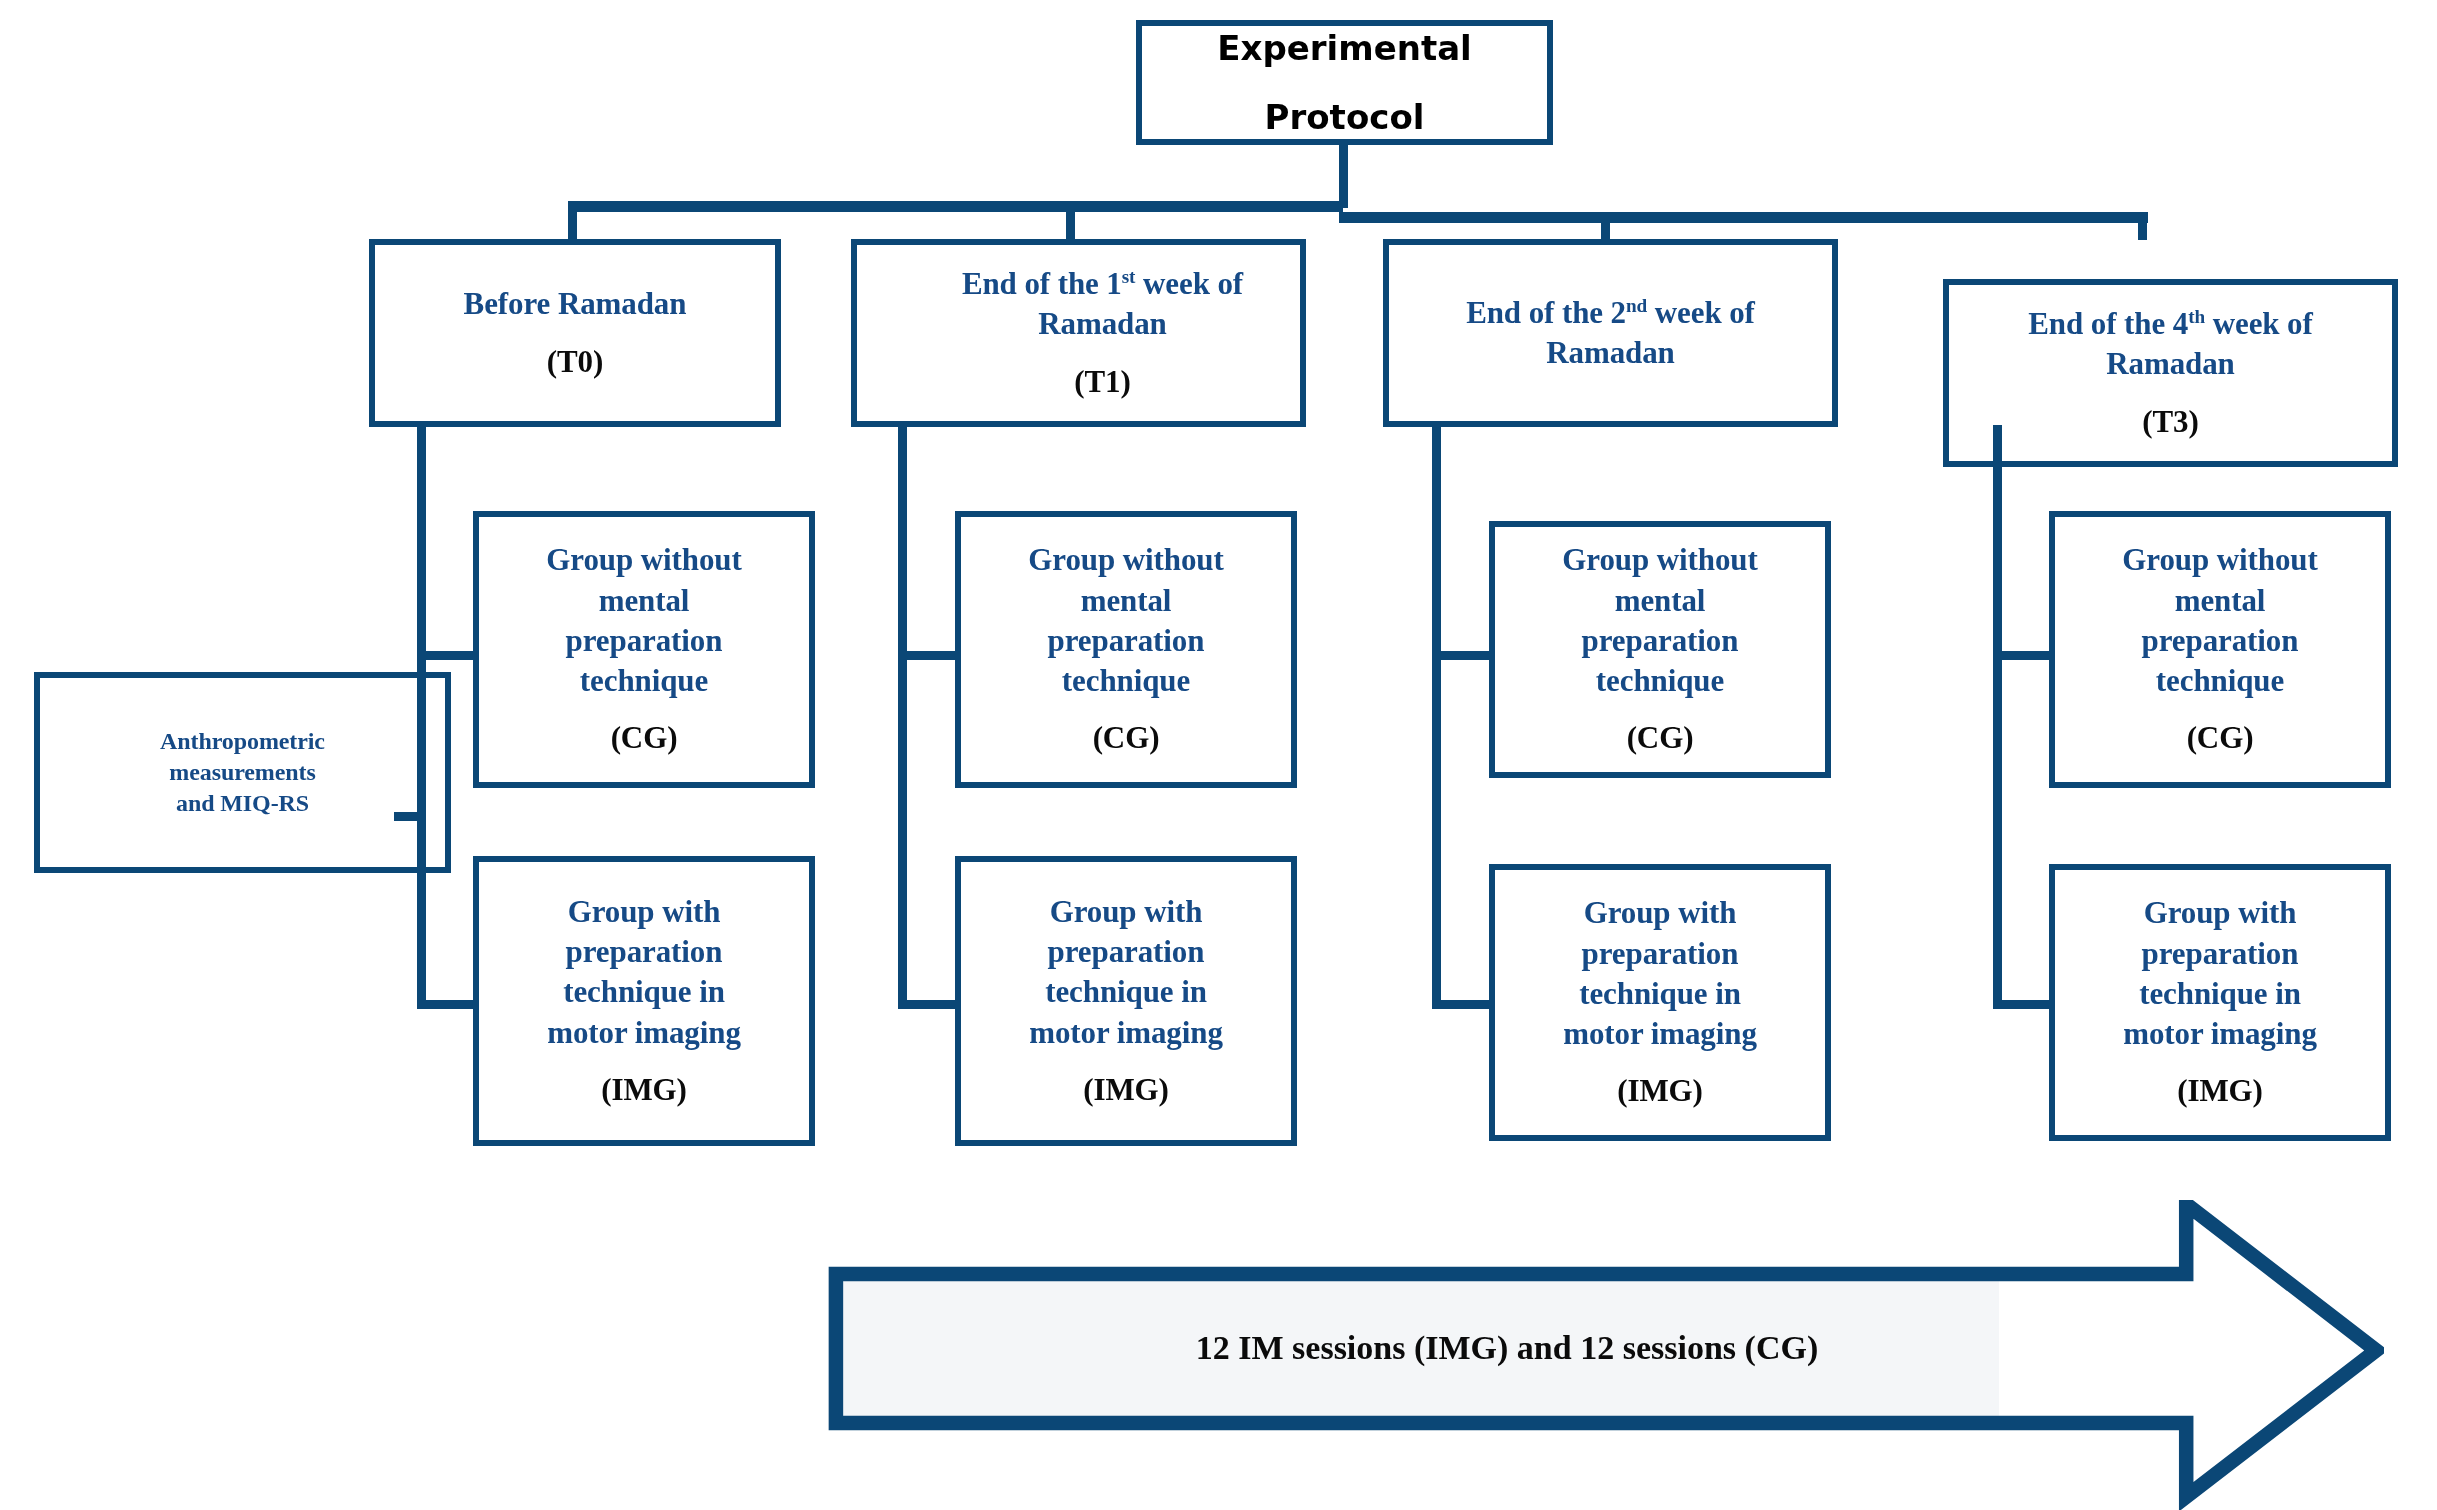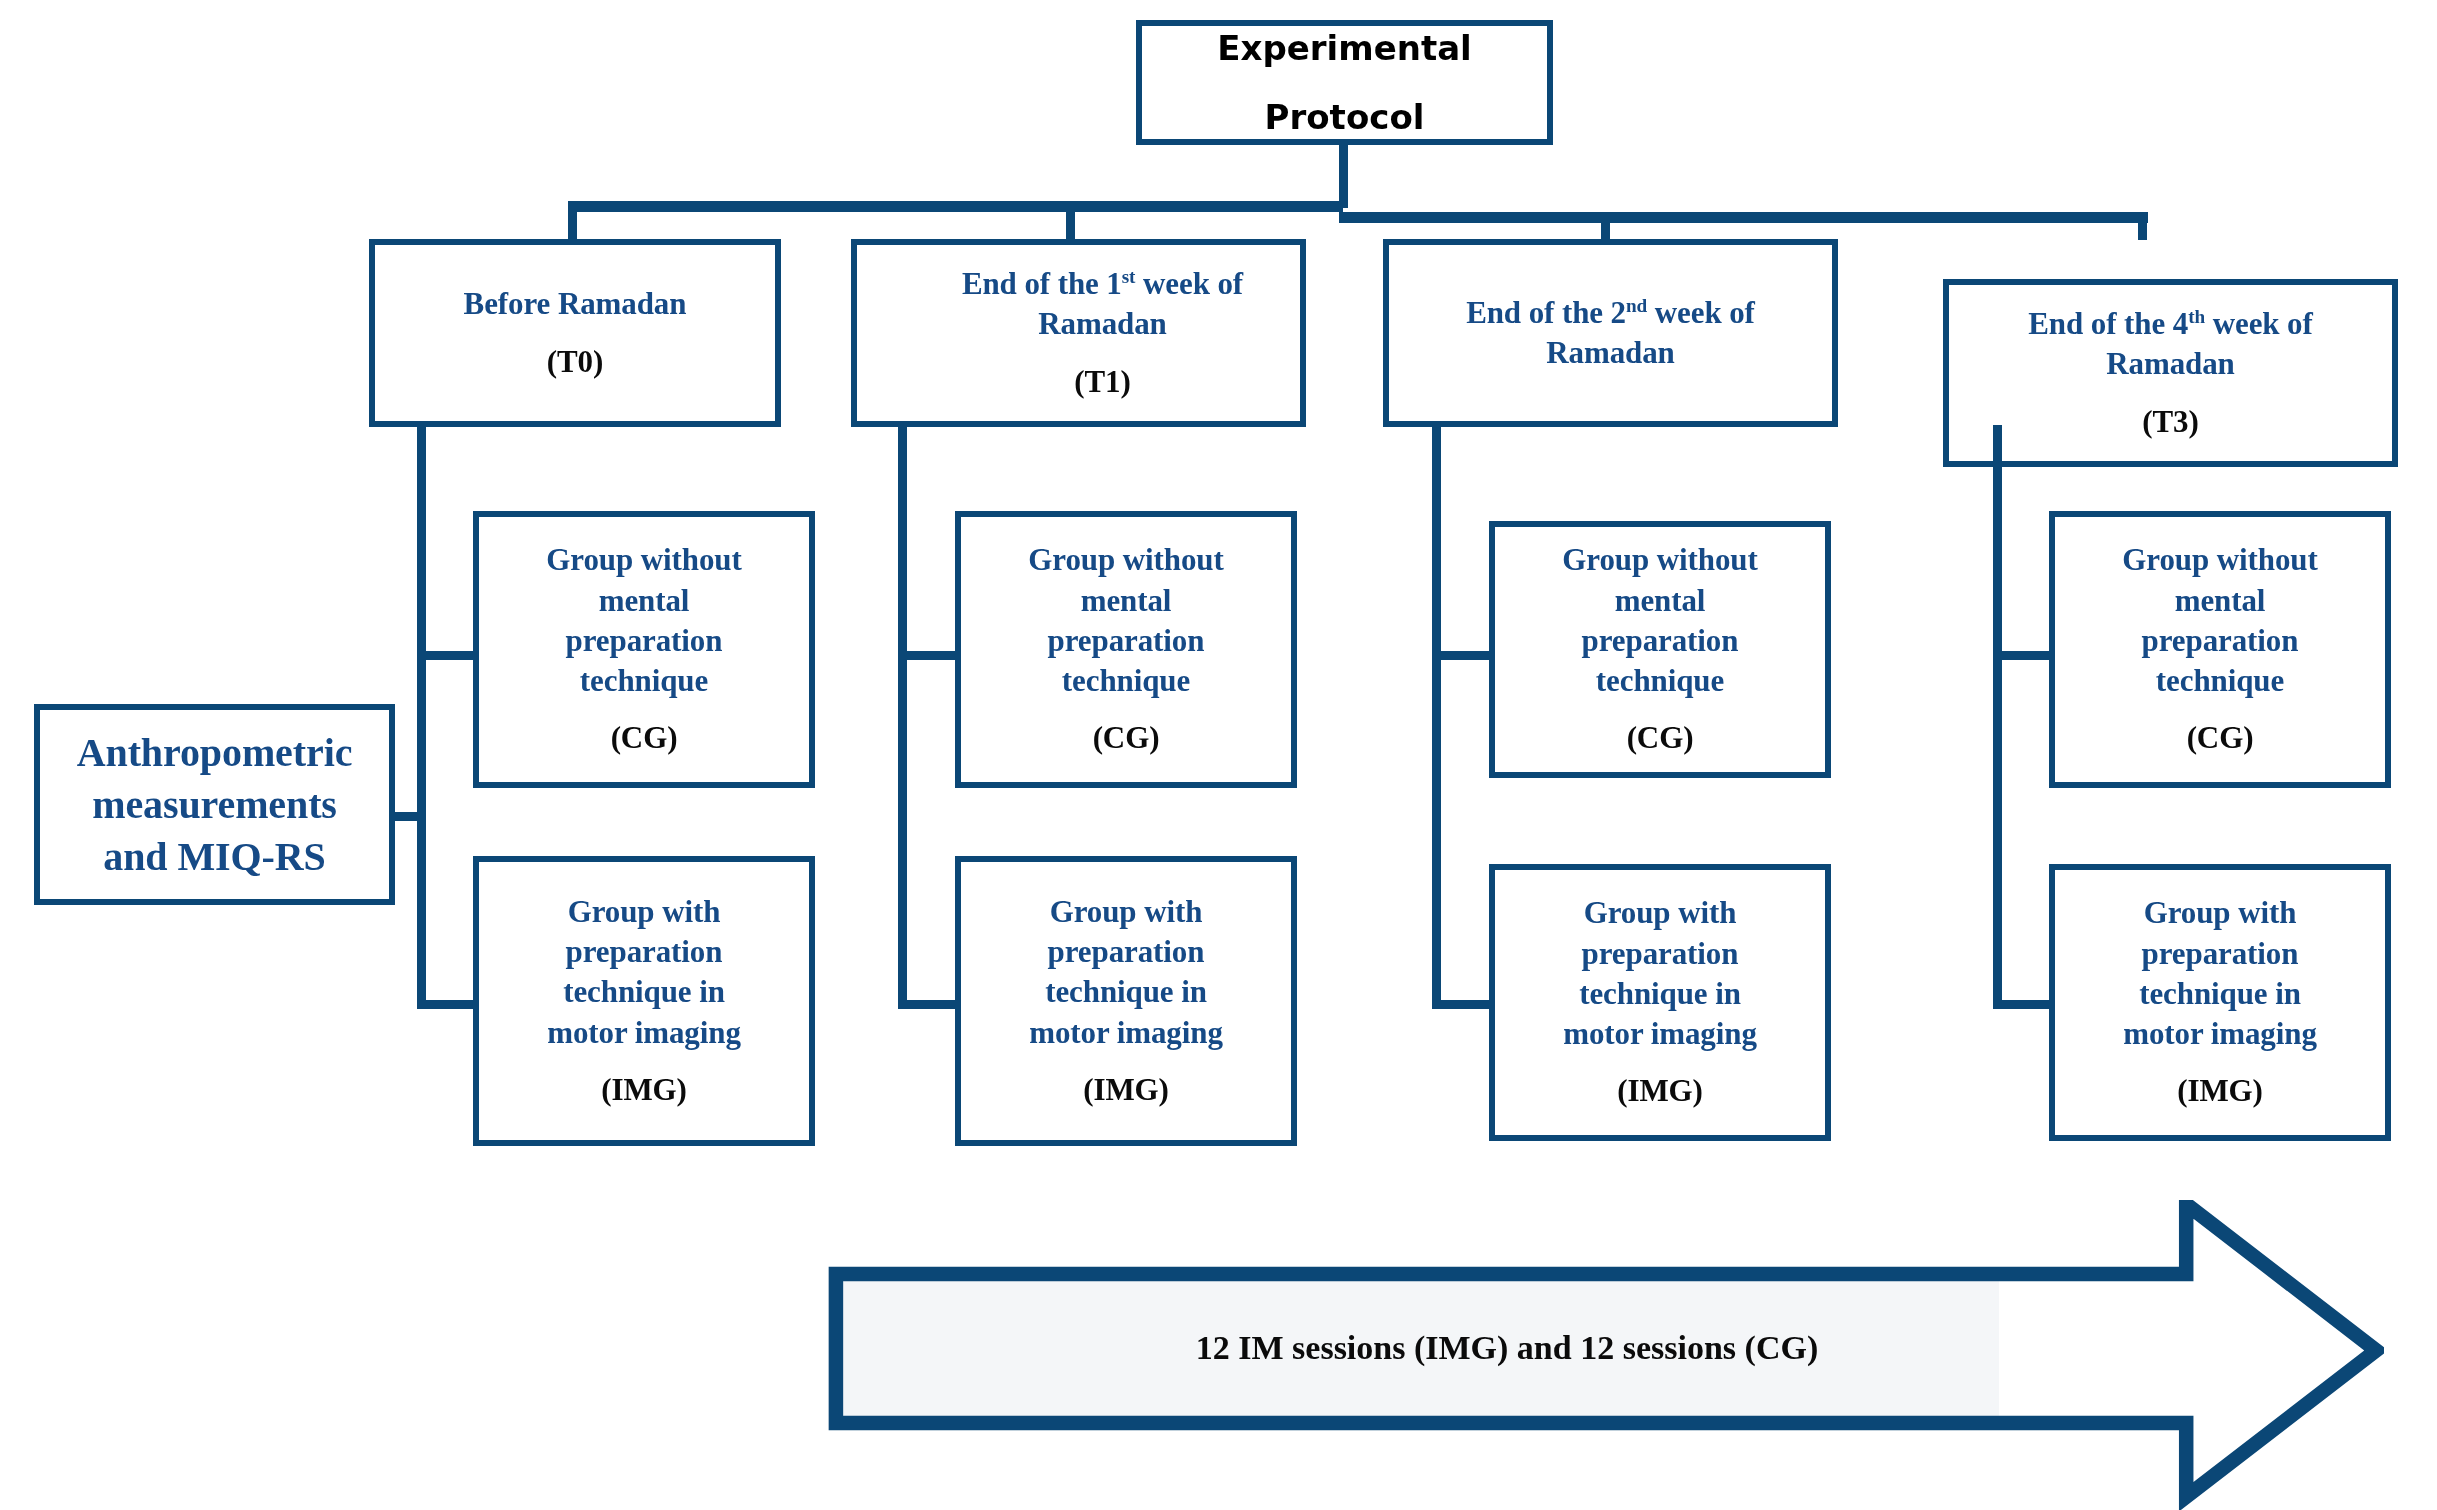--- a/index.html
+++ b/index.html
@@ -98,21 +98,21 @@
   </div>
 
   <div class="node" style="left:1943px;top:239px;width:455px;height:188px;font-size:31px;margin-top:40px;">
     <div class="inner">
       <span>End of the 4</span><sup>th</sup><span> week of</span><br>
       <span>Ramadan</span>
       <span class="code">(T3)</span>
     </div>
   </div>
 
-  <div class="node" style="left:34px;top:704px;width:361px;height:201px;font-size:40px;">
+  <div class="node" style="left:34px;top:672px;width:417px;height:201px;font-size:24px;">
     <div class="inner">
       <span>Anthropometric</span><br>
       <span>measurements</span><br>
       <span>and MIQ-RS</span>
     </div>
   </div>
 
   <div class="ln" style="left:394px;top:812px;width:32px;height:9.2px;"></div>
 
   <div class="ln" style="left:417px;top:425px;width:9.2px;height:584px;"></div>

